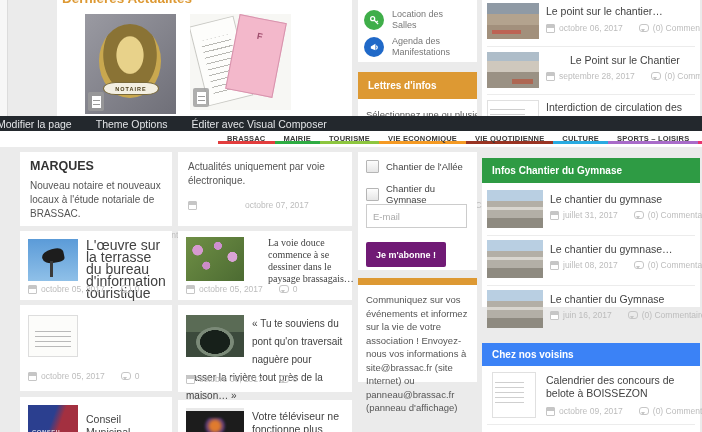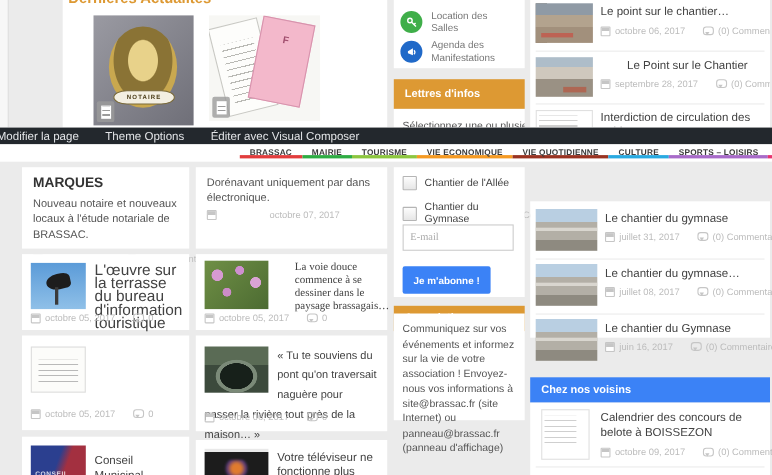--- a/index.html
+++ b/index.html
@@ -91,21 +91,21 @@
   .nav-item{font-size:7.5px;font-weight:bold;color:#3a3a3a;letter-spacing:.2px;padding:3px 9px 0;
       border-bottom:3px solid #ccc;height:13px;box-sizing:border-box;white-space:nowrap;cursor:pointer;}
 
   #main{left:0;top:147px;width:702px;height:285px;background:#ebebeb;overflow:hidden;}
 
   .cb-row{position:absolute;display:flex;align-items:center;gap:7px;}
   .cb-box{width:11px;height:11px;border:1px solid #b5b5b5;background:linear-gradient(#fdfdfd,#e6e6e6);
       border-radius:1px;flex:none;cursor:pointer;}
   .cb-label{font-size:9.5px;color:#444;}
   .email-input{position:absolute;left:8px;top:52px;width:101px;height:24px;border:1px solid #ccc;
-      box-sizing:border-box;font-size:9.5px;color:#444;padding:0 6px;font-family:Liberation Serif, serif;}
+      box-sizing:border-box;font-size:9.5px;color:#444;padding:0 6px;font-family:Liberation Sans, sans-serif;}
   .email-input::placeholder{color:#aaa;}
   .subscribe-btn{position:absolute;left:8px;top:90px;width:80px;height:25px;border:none;border-radius:2px;
       color:#fff;font-size:9px;font-weight:bold;cursor:pointer;font-family:"Liberation Sans",sans-serif;}
 </style>
 </head>
 <body>
 
 <div id="screen">
 
   <div id="top-strip" class="abs">
@@ -242,22 +242,22 @@
     </div>
 
     <div class="card" style="left:20px;top:250px;width:152px;height:60px;">
       <div class="thumb t-conseil" style="left:8px;top:8px;width:50px;height:42px;">
         <span>CONSEIL MUNICIPAL</span>
       </div>
       <a class="title-link" style="position:absolute;left:66px;top:16px;width:80px;">Conseil Municipal</a>
     </div>
 
     <div class="card" style="left:178px;top:5px;width:174px;height:74px;padding:8px 10px;box-sizing:border-box;">
-      <div class="body-text">Dorénavant uniquement par dans électronique.</div>
-      <div class="meta" style="margin-top:2px;gap:48px;">
+      <div class="body-text">Actualités uniquement par voie électronique.</div>
+      <div class="meta" style="margin-top:12px;gap:48px;">
         <span class="ic-cal"></span>
         <span>octobre 07, 2017</span>
         <span class="gap"></span>
         <span class="ic-bub"></span>
         <span>(0) Commentaire</span>
       </div>
     </div>
 
     <div class="card" style="left:178px;top:84px;width:174px;height:69px;">
       <div class="thumb t-flowers" style="left:8px;top:6px;width:58px;height:44px;"></div>
@@ -291,30 +291,33 @@
     <div class="card" style="left:358px;top:5px;width:119px;height:118px;">
       <div class="cb-row" style="left:8px;top:31px;">
         <div class="cb-box"></div>
         <div class="cb-label">Chantier du Gymnase</div>
       </div>
       <div class="cb-row" style="left:8px;top:8px;">
         <div class="cb-box"></div>
         <div class="cb-label">Chantier de l'Allée</div>
       </div>
       <input class="email-input" type="text" placeholder="E-mail" style="">
-      <button class="subscribe-btn" style="background: #3b82f6;">Je m'abonne !</button>
+      <button class="subscribe-btn" style="background: #701a75;">Je m'abonne !</button>
     </div>
 
     <div class="hdr" style="left: 358px; top: 131px; width: 119px; height: 23px; background: rgb(221, 153, 51);">
       <span>Associations</span>
     </div>
     <div class="card" style="left:358px;top:138px;width:119px;height:97px;padding:8px;box-sizing:border-box;">
       <div style="font-size:9.5px;line-height:13.5px;color:#555;">Communiquez sur vos événements et informez sur la vie de votre association ! Envoyez-nous vos informations à site@brassac.fr (site Internet) ou panneau@brassac.fr (panneau d'affichage)</div>
     </div>
 
+    <div class="hdr" style="left: 482px; top: 11px; width: 218px; height: 25px; background: rgb(46, 155, 68);">
+      <span>Infos Chantier du Gymnase</span>
+    </div>
     <div class="card" style="left:482px;top:36px;width:218px;height:124px;">
       <div class="thumb t-gym" style="left:5px;top:7px;width:56px;height:38px;"></div>
       <a class="title-link" style="position:absolute;left:68px;top:10px;width:140px;">Le chantier du gymnase</a>
       <div class="meta" style="position:absolute;left:68px;top:27px;">
         <span class="ic-cal"></span>
         <span>juillet 31, 2017</span>
         <span class="gap"></span>
         <span class="ic-bub"></span>
         <span>(0) Commentaire</span>
       </div>

